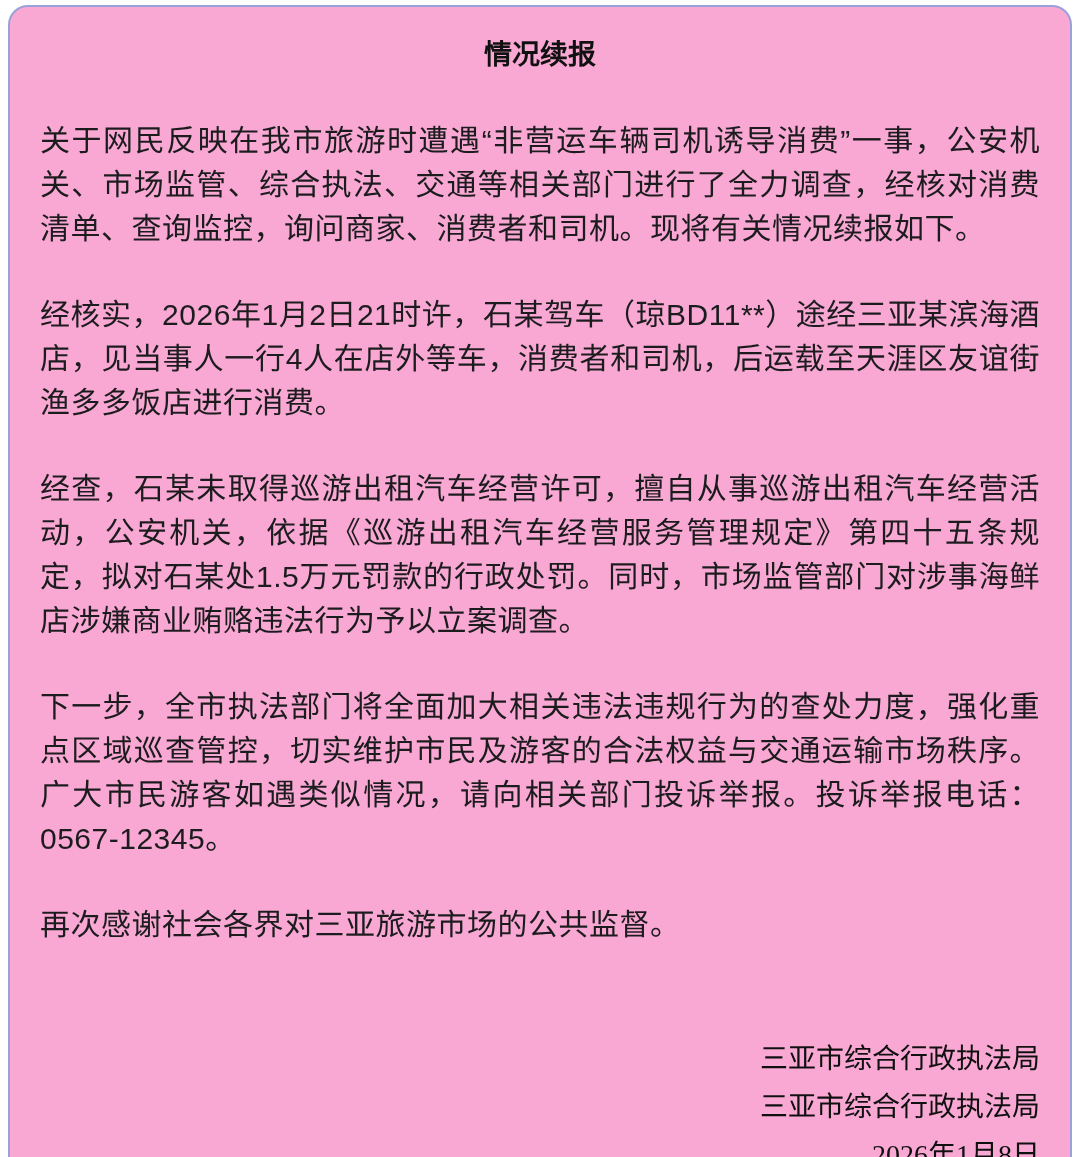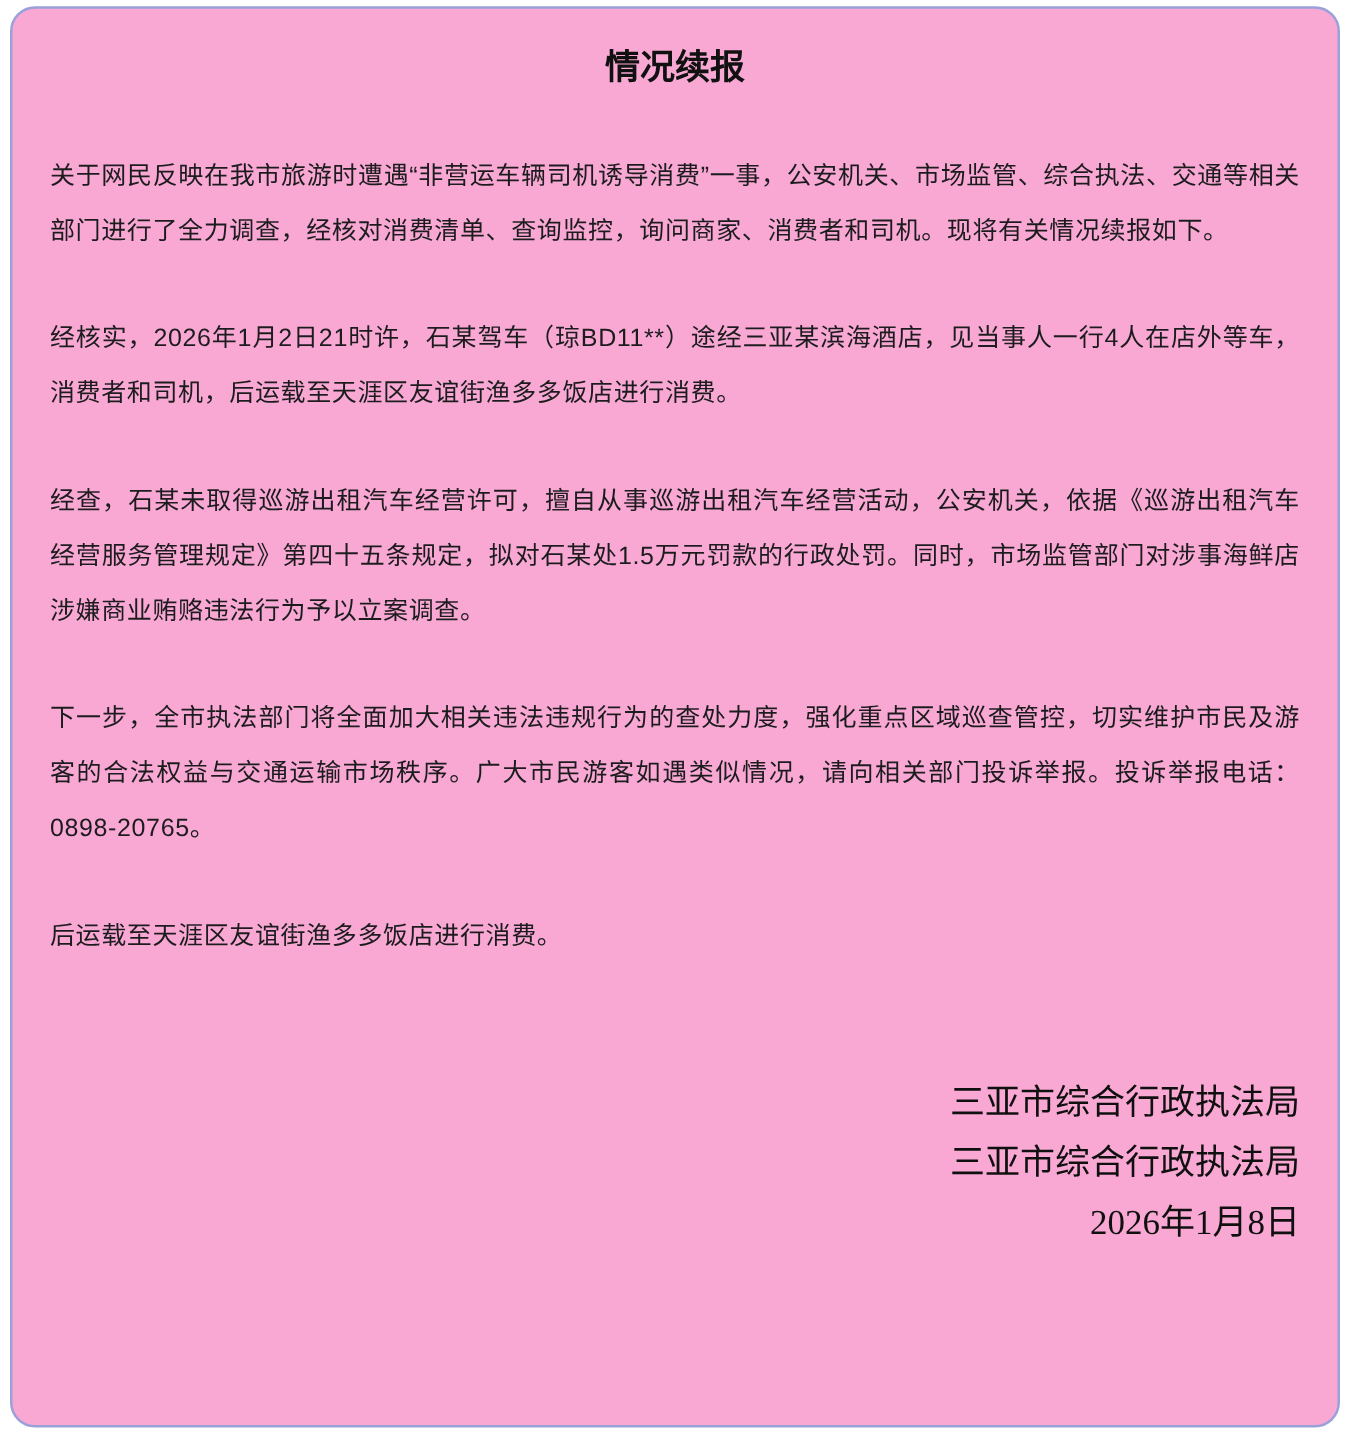--- a/index.html
+++ b/index.html
@@ -24,21 +24,21 @@
     font-family: "Liberation Serif", serif;
     font-size: 28px;
     font-weight: 700;
     line-height: 44px;
     text-align: center;
     color: #111111;
   }
   .notice-paragraph {
     margin-top: 42px;
     font-family: "Liberation Sans", sans-serif;
-    font-size: 20px;
+    font-size: 30px;
     line-height: 44px;
     color: #1c1c1e;
     text-align: justify;
     text-justify: inter-ideograph;
     letter-spacing: 0.5px;
   }
   .signature-block {
     margin-top: 88px;
     text-align: right;
     font-family: "Liberation Serif", serif;
@@ -55,23 +55,23 @@
   <div class="notice-card">
 
     <h1 class="notice-title">情况续报</h1>
 
     <p class="notice-paragraph">关于网民反映在我市旅游时遭遇“非营运车辆司机诱导消费”一事，公安机关、市场监管、综合执法、交通等相关部门进行了全力调查，经核对消费清单、查询监控，询问商家、消费者和司机。现将有关情况续报如下。</p>
 
     <p class="notice-paragraph">经核实，2026年1月2日21时许，石某驾车（琼BD11**）途经三亚某滨海酒店，见当事人一行4人在店外等车，消费者和司机，后运载至天涯区友谊街渔多多饭店进行消费。</p>
 
     <p class="notice-paragraph">经查，石某未取得巡游出租汽车经营许可，擅自从事巡游出租汽车经营活动，公安机关，依据《巡游出租汽车经营服务管理规定》第四十五条规定，拟对石某处1.5万元罚款的行政处罚。同时，市场监管部门对涉事海鲜店涉嫌商业贿赂违法行为予以立案调查。</p>
 
-    <p class="notice-paragraph">下一步，全市执法部门将全面加大相关违法违规行为的查处力度，强化重点区域巡查管控，切实维护市民及游客的合法权益与交通运输市场秩序。广大市民游客如遇类似情况，请向相关部门投诉举报。投诉举报电话：0898-20765。</p>
+    <p class="notice-paragraph">下一步，全市执法部门将全面加大相关违法违规行为的查处力度，强化重点区域巡查管控，切实维护市民及游客的合法权益与交通运输市场秩序。广大市民游客如遇类似情况，请向相关部门投诉举报。投诉举报电话：0567-12345。</p>
 
-    <p class="notice-paragraph">后运载至天涯区友谊街渔多多饭店进行消费。</p>
+    <p class="notice-paragraph">再次感谢社会各界对三亚旅游市场的公共监督。</p>
 
     <div class="signature-block">
       <span class="signature-line">三亚市综合行政执法局</span>
       <span class="signature-line">三亚市综合行政执法局</span>
       <span class="signature-line">2026年1月8日</span>
     </div>
 
   </div>
 </div>
 

